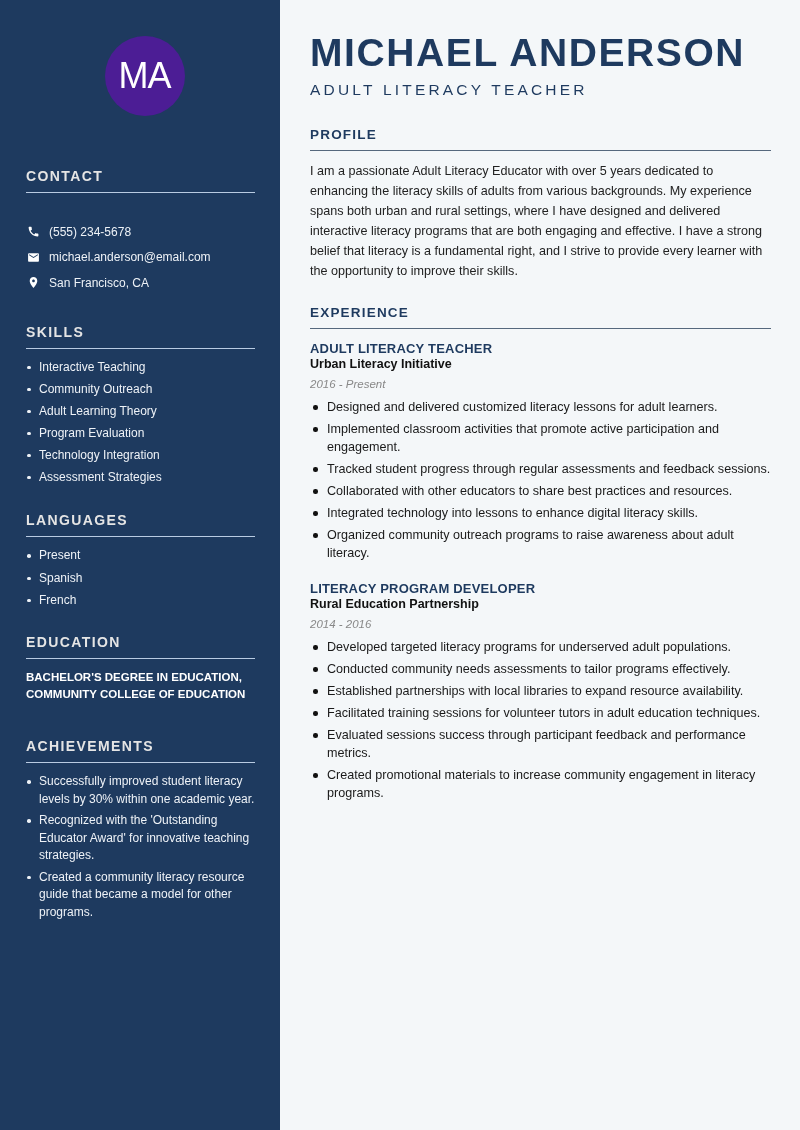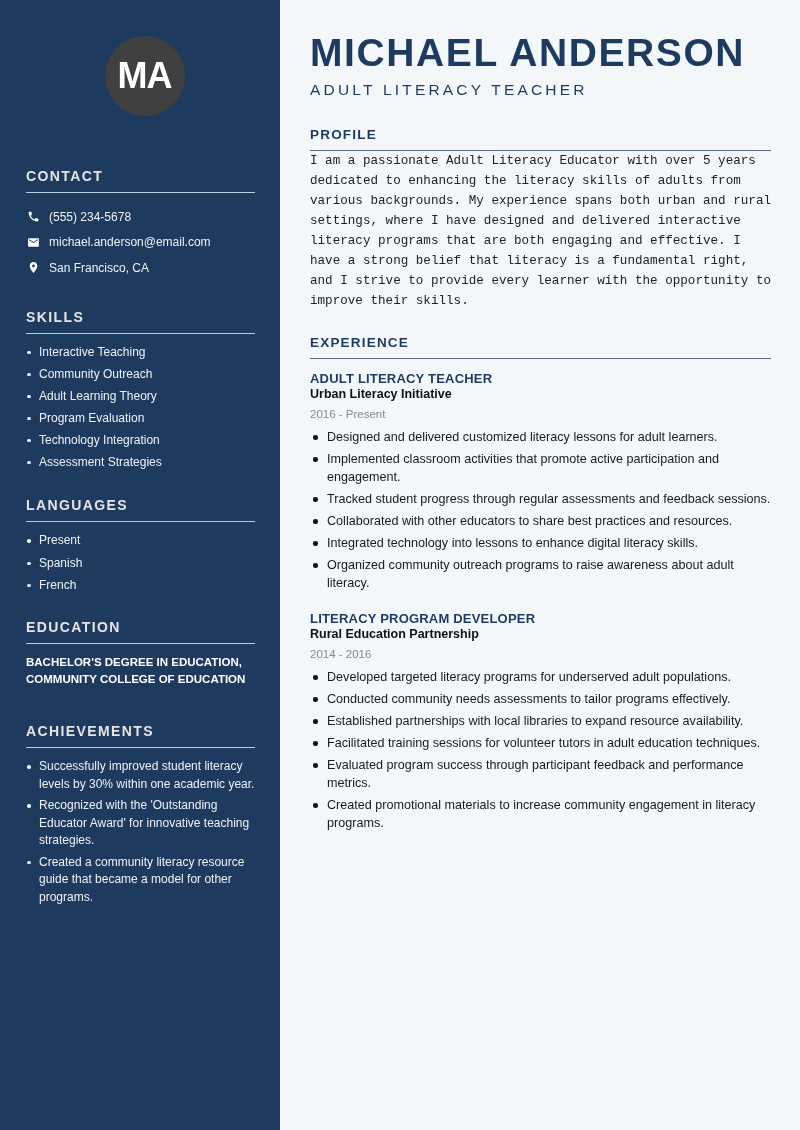--- a/index.html
+++ b/index.html
@@ -14,39 +14,39 @@
       width: 280px;
       height: 1130px;
       background: #1e3a5f;
       color: #ffffff;
       padding: 36px 25px 0 26px;
       flex-shrink: 0;
     }
     .avatar-wrap { display: flex; justify-content: center; margin-left: 0; }
     .avatar {
       width: 80px; height: 80px; border-radius: 50%;
-      background: #404040;
+      background: #4c1d95;
       color: #ffffff;
-      font-weight: bold;
+      font-weight: normal;
       font-size: 36px;
       display: flex; align-items: center; justify-content: center;
       letter-spacing: -1px;
       margin-left: 8px;
     }
     .side-section { margin-top: 0; }
     .side-title {
       font-size: 14px;
       font-weight: bold;
       letter-spacing: 1.4px;
       color: #e5e5e5;
       padding-bottom: 8px;
       border-bottom: 1.5px solid #b9cbe2;
     }
     .contact-section { margin-top: 52px; }
-    .contact-list { list-style: none; margin-top: 11px; text-align: center; }
+    .contact-list { list-style: none; margin-top: 26px; text-align: center; }
     .contact-list li {
       display: flex; align-items: center;
       font-size: 12px; height: 25.5px;
       color: #eef2f7;
     }
     .contact-list .ic {
       width: 14px; height: 14px; margin-right: 9px;
       display: inline-flex; align-items: center; justify-content: center;
     }
     .contact-list svg { width: 13px; height: 13px; fill: #ffffff; }
@@ -102,37 +102,37 @@
       letter-spacing: 1.2px;
       color: #1e3a5f;
       padding-bottom: 8px;
       border-bottom: 1.5px solid #56687d;
     }
     .profile-section { margin-top: 28px; }
     .profile-text {
       font-size: 12.6px;
       line-height: 20px;
       color: #222;
-      font-family: Liberation Mono, monospace;
+      margin-top: 10px;
     }
     .exp-section { margin-top: 24px; }
     .job { margin-top: 12px; }
     .job + .job { margin-top: 19px; }
     .job-role {
       font-size: 13px; font-weight: bold;
       color: #1e3a5f;
       letter-spacing: 0.2px;
     }
     .job-company {
       font-size: 12.5px; font-weight: bold;
       color: #111;
       margin-top: 1px;
     }
     .job-dates {
-      font-size: 11.5px; 
+      font-size: 11.5px; font-style: italic;
       color: #888;
       margin-top: 7px;
     }
     .job-bullets { list-style: none; margin-top: 8px; }
     .job-bullets li {
       position: relative;
       padding-left: 17px;
       font-size: 12.6px;
       line-height: 18px;
       color: #1a1a1a;
@@ -247,18 +247,18 @@
 
     <div class="job">
       <div class="job-role">LITERACY PROGRAM DEVELOPER</div>
       <div class="job-company">Rural Education Partnership</div>
       <div class="job-dates">2014 - 2016</div>
       <ul class="job-bullets">
         <li>Developed targeted literacy programs for underserved adult populations.</li>
         <li>Conducted community needs assessments to tailor programs effectively.</li>
         <li>Established partnerships with local libraries to expand resource availability.</li>
         <li>Facilitated training sessions for volunteer tutors in adult education techniques.</li>
-        <li>Evaluated program success through participant feedback and performance metrics.</li>
+        <li>Evaluated sessions success through participant feedback and performance metrics.</li>
         <li>Created promotional materials to increase community engagement in literacy programs.</li>
       </ul>
     </div>
   </section>
 </main>
 
 </body></html>

